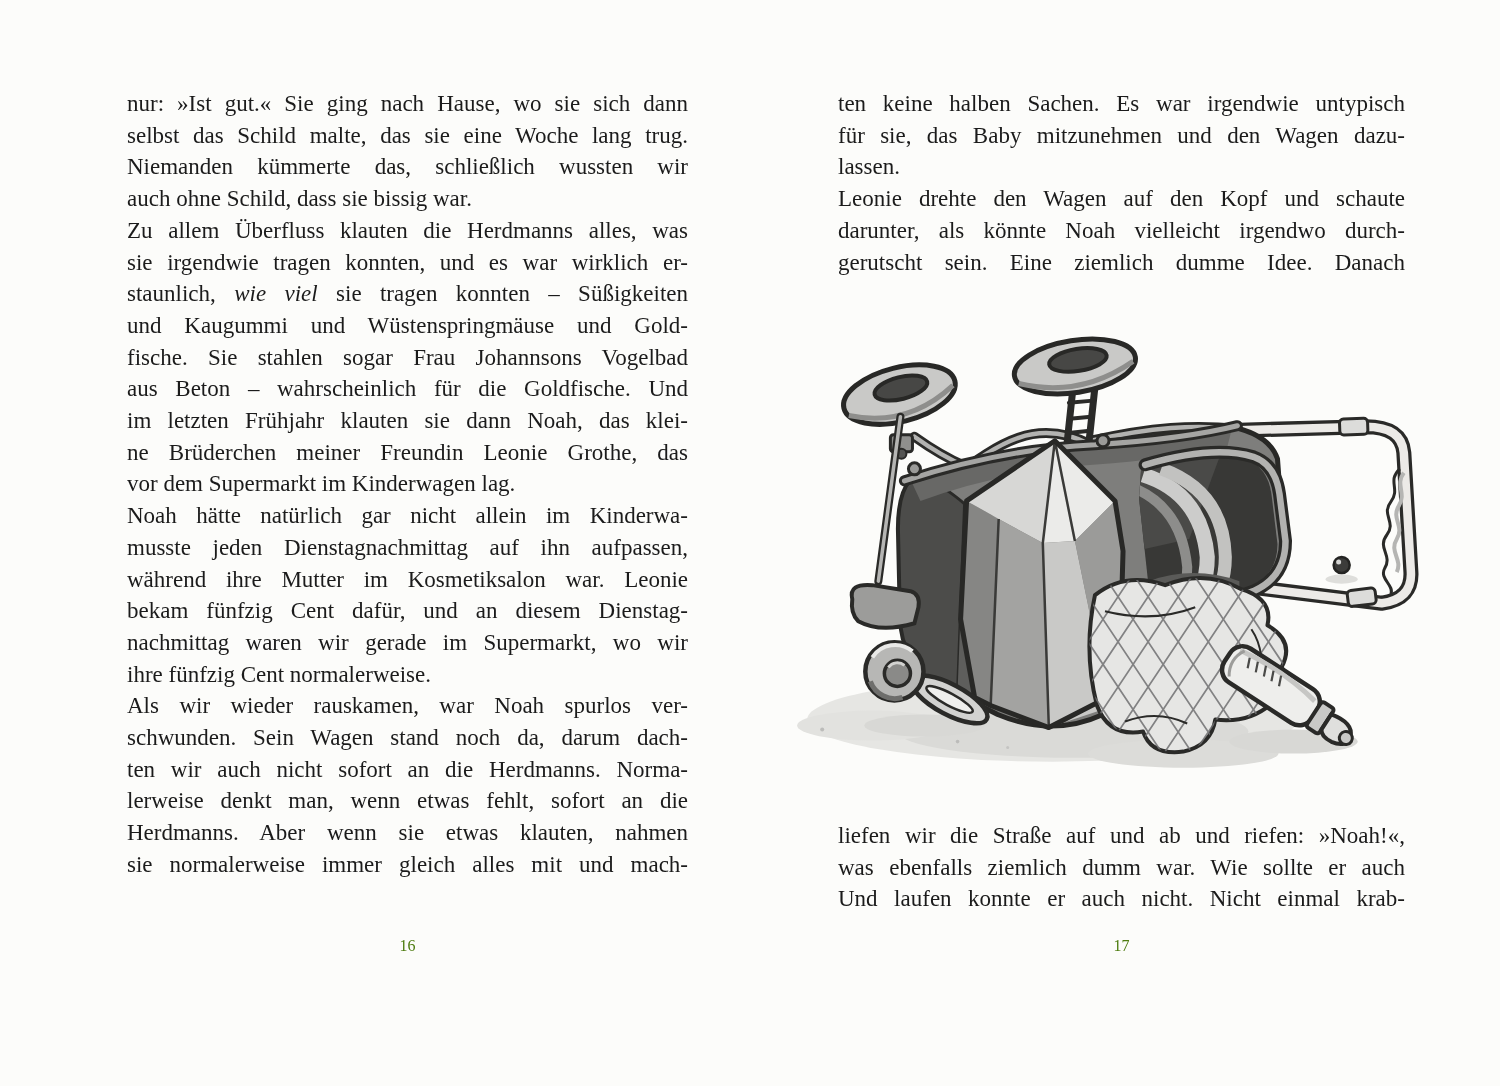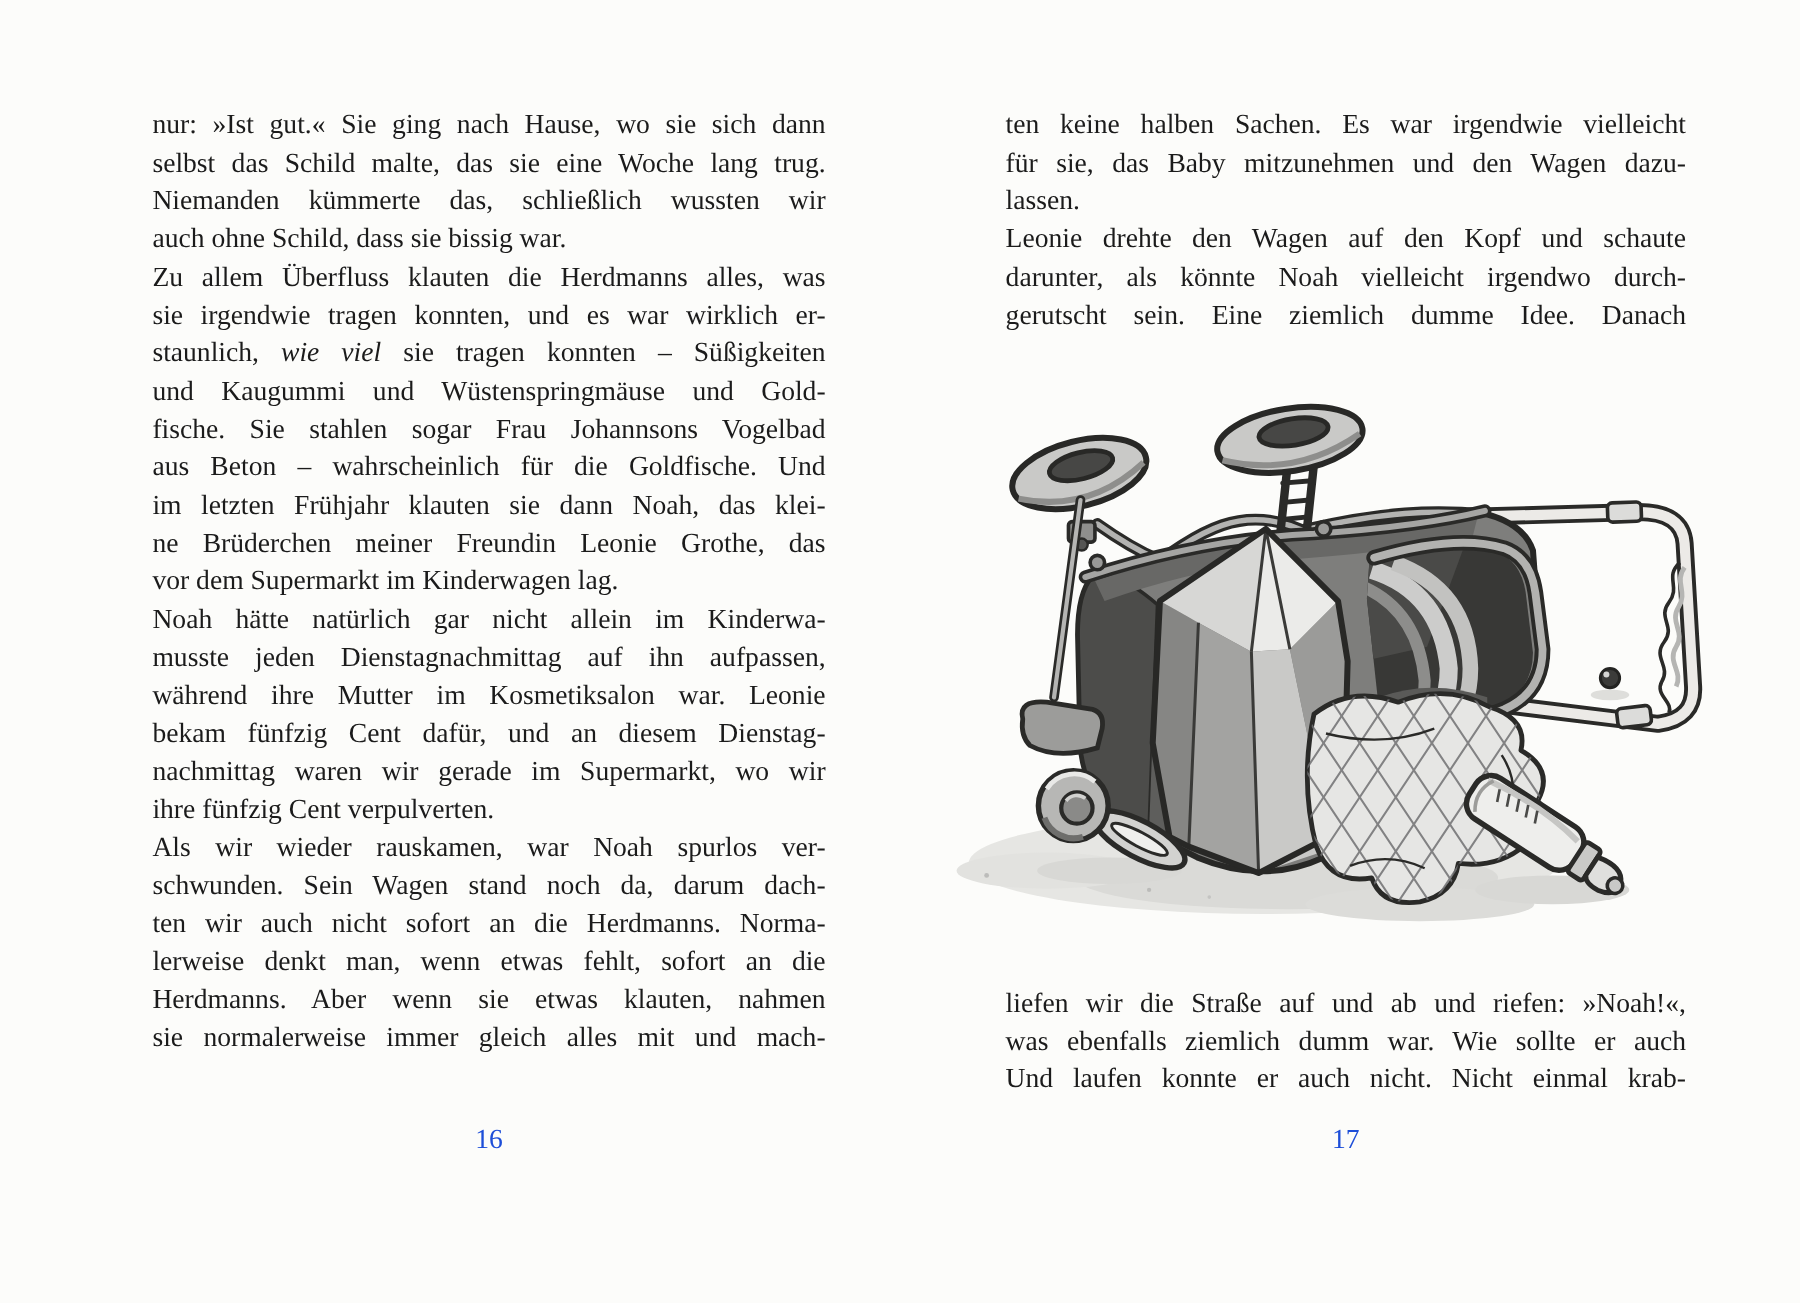--- a/index.html
+++ b/index.html
@@ -23,23 +23,23 @@
     color: #1b1b1b;
   }
   #left-col  { left: 127px; top: 88px;  width: 561px; }
   #right-col-top    { left: 838px; top: 88px;  width: 567px; }
   #right-col-bottom { left: 838px; top: 784px; width: 567px; margin-top: 36px; }
   .tline { text-align: justify; text-align-last: justify; }
   .tline.tlast { text-align-last: left; }
   .tline i { font-style: italic; }
   .pagenum {
     position: absolute;
-    font-size: 23px;
+    font-size: 16px;
     text-align: center;
-    color: #1d4ed8;
+    color: #4d7c0f;
   }
   #pagenum-left  { left: 127px; top: 937px; width: 561px; }
   #pagenum-right { left: 838px; top: 937px; width: 567px; }
   .illus {
     position: absolute;
     left: 752px; top: 288px;
     width: 712px; height: 492px;
   }
   .illus svg { width: 100%; height: 100%; display: block; }
 </style>
@@ -60,31 +60,31 @@
       <div class="tline">fische. Sie stahlen sogar Frau Johannsons Vogelbad</div>
       <div class="tline">aus Beton – wahrscheinlich für die Goldfische. Und</div>
       <div class="tline">im letzten Frühjahr klauten sie dann Noah, das klei-</div>
       <div class="tline">ne Brüderchen meiner Freundin Leonie Grothe, das</div>
       <div class="tline tlast">vor dem Supermarkt im Kinderwagen lag.</div>
       <div class="tline">Noah hätte natürlich gar nicht allein im Kinderwa-</div>
       <div class="tline">musste jeden Dienstagnachmittag auf ihn aufpassen,</div>
       <div class="tline">während ihre Mutter im Kosmetiksalon war. Leonie</div>
       <div class="tline">bekam fünfzig Cent dafür, und an diesem Dienstag-</div>
       <div class="tline">nachmittag waren wir gerade im Supermarkt, wo wir</div>
-      <div class="tline tlast">ihre fünfzig Cent verpulverten.</div>
+      <div class="tline tlast">ihre fünfzig Cent normalerweise.</div>
       <div class="tline">Als wir wieder rauskamen, war Noah spurlos ver-</div>
       <div class="tline">schwunden. Sein Wagen stand noch da, darum dach-</div>
       <div class="tline">ten wir auch nicht sofort an die Herdmanns. Norma-</div>
       <div class="tline">lerweise denkt man, wenn etwas fehlt, sofort an die</div>
       <div class="tline">Herdmanns. Aber wenn sie etwas klauten, nahmen</div>
       <div class="tline">sie normalerweise immer gleich alles mit und mach-</div>
     </div>
 
   <div id="right-col-top" class="textcol">
-      <div class="tline">ten keine halben Sachen. Es war irgendwie vielleicht</div>
+      <div class="tline">ten keine halben Sachen. Es war irgendwie untypisch</div>
       <div class="tline">für sie, das Baby mitzunehmen und den Wagen dazu-</div>
       <div class="tline tlast">lassen.</div>
       <div class="tline">Leonie drehte den Wagen auf den Kopf und schaute</div>
       <div class="tline">darunter, als könnte Noah vielleicht irgendwo durch-</div>
       <div class="tline">gerutscht sein. Eine ziemlich dumme Idee. Danach</div>
     </div>
 
   <div class="illus">
     <svg viewBox="0 0 710 490" xmlns="http://www.w3.org/2000/svg">
       <defs>

